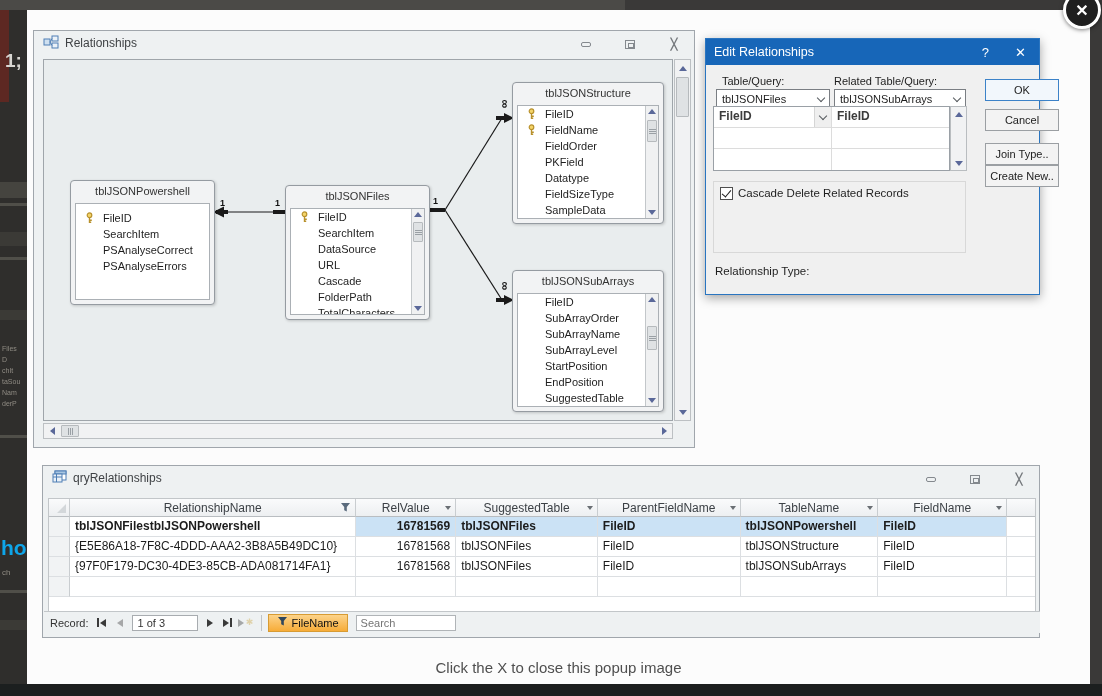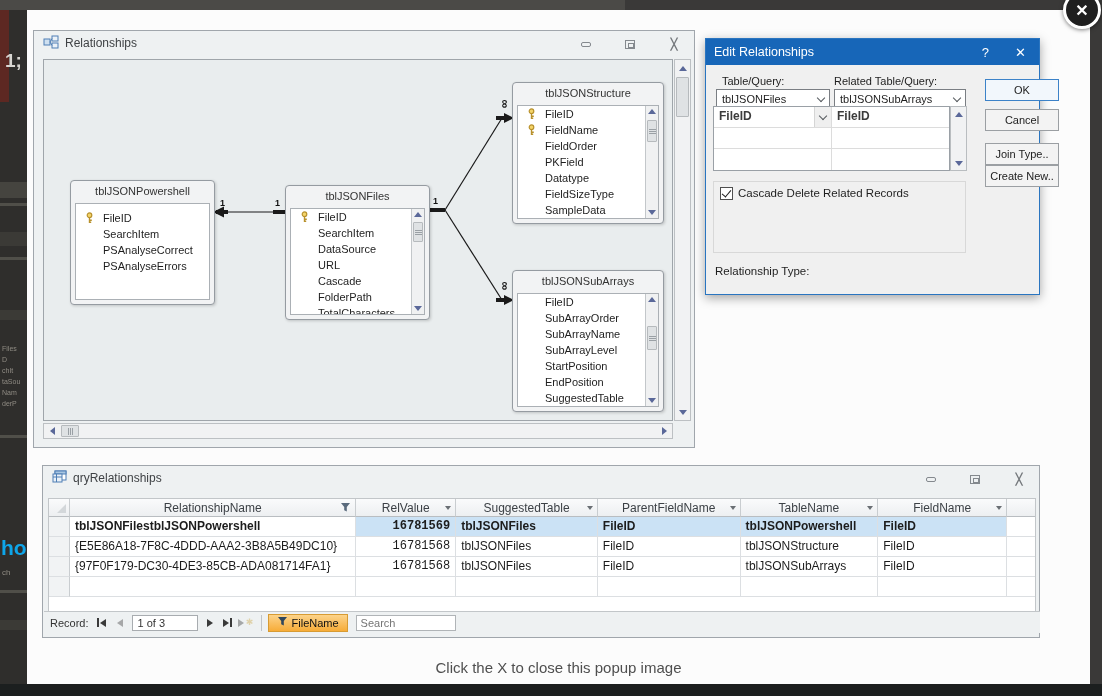--- a/index.html
+++ b/index.html
@@ -101,21 +101,21 @@
            font-size:12px; color:#3c4146; display:flex; align-items:center; justify-content:center; position:relative; cursor:pointer; }
   .hcell .hdrop { position:absolute; right:4px; top:7px; width:0; height:0; border-left:3.5px solid transparent; border-right:3.5px solid transparent; border-top:4px solid #6a6f74; }
   .corner { background:linear-gradient(#fafbfc,#edeff1); position:relative; }
   .corner::after { content:""; position:absolute; right:3px; bottom:3px; width:0; height:0;
                    border-left:9px solid transparent; border-bottom:9px solid #d3d7da; }
   .dcell { height:20px; line-height:19px; font-size:12px; color:#1c1c1c; padding:0 5px; border-right:1px solid #dcdfe2;
            border-bottom:1px solid #dcdfe2; white-space:nowrap; overflow:hidden; cursor:text; }
   .selcell { background:#f1f3f4; border-right:1px solid #c9cdd0; border-bottom:1px solid #dcdfe2; height:20px; }
   .row-sel .dcell { background:#cbe2f5; font-weight:bold; }
   .row-sel .dcell.focus { background:#ffffff; }
-  .num { text-align:right;font-family:Liberation Mono, monospace; }
+  .num { text-align:right; }
   .navbar { position:absolute; left:1px; bottom:4px; height:22px; width:996px; background:#eef1f2; border-top:1px solid #c2c6c9;
             display:flex; align-items:center; font-size:11px; color:#333; }
   .nav-btn { width:18px; height:16px; display:flex; align-items:center; justify-content:center; gap:1px; cursor:pointer; }
   .nav-btn .tl { width:0;height:0;border-top:4px solid transparent;border-bottom:4px solid transparent;border-right:6px solid #3a3a3a; }
   .nav-btn .tr { width:0;height:0;border-top:4px solid transparent;border-bottom:4px solid transparent;border-left:6px solid #3a3a3a; }
   .nav-btn .bv { width:2px; height:9px; background:#3a3a3a; }
   .nav-btn.dim { opacity:.4; }
   .nav-pos { width:66px; height:16px; background:#fff; border:1px solid #a8acb0; line-height:15px; padding-left:5px; margin:0 3px; }
   .nav-div { width:1px; height:16px; background:#c0c4c7; margin:0 6px; }
   .filtered-btn { display:flex; align-items:center; gap:4px; height:18px; padding:0 8px; cursor:pointer;

